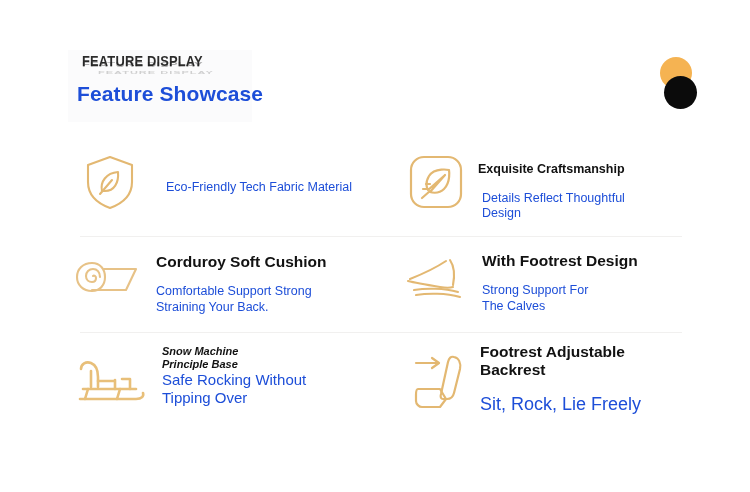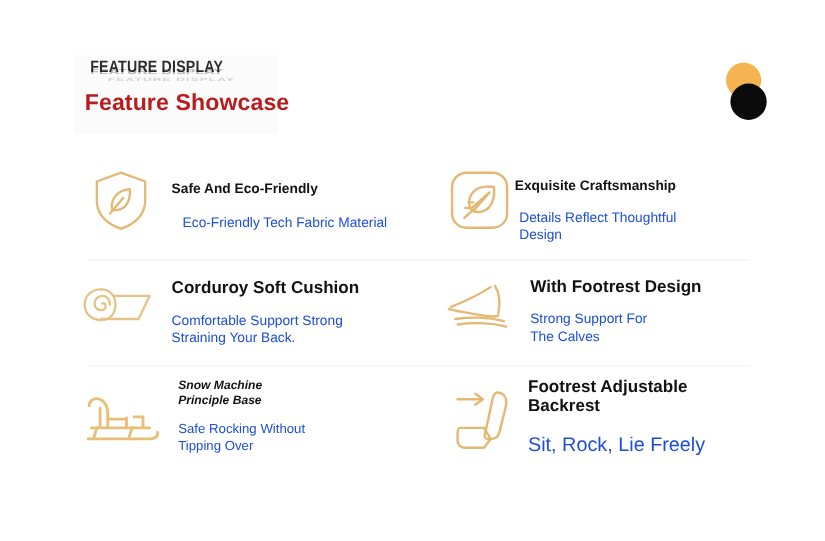--- a/index.html
+++ b/index.html
@@ -58,21 +58,21 @@
     transform:scaleY(.4);
     transform-origin:left top;
     white-space:nowrap;
     opacity:.22;
     filter:blur(.7px);
   }
   .title{
     position:absolute; left:5px; top:32px;
     font-size:21px;
     font-weight:bold;
-    color:#b91c1c;
+    color:#1d4ed8;
     white-space:nowrap;
     letter-spacing:.1px;
   }
 
   
   .circles{
     position:absolute; left:658px; top:57px;
     width:44px; height:54px;
   }
   .circle-gold{
@@ -139,30 +139,30 @@
   .r1 .feat-sub{ font-size:12.5px; margin-top:16px; }
   .r1 .cell-left .feat-sub{ margin-left:10px; }
   .r1 .cell-right .feat-sub{ margin-left:4px; margin-top:14px; }
 
   
   .r2 .feat-title{ font-size:15.5px; }
   .r2 .feat-sub{ font-size:12.5px; margin-top:13px; }
 
   
   .r3 .cell-left .feat-title{ font-size:11px;font-style:italic; }
-  .r3 .cell-left .feat-sub{ font-size:12px; margin-top:12px; }
+  .r3 .cell-left .feat-sub{ font-size:15px; margin-top:0; }
   .r3 .cell-right .feat-title{ font-size:15.5px; }
   .r3 .cell-right .feat-sub{ font-size:18px; margin-top:14px; }
 
   
   .p-shield{ margin-left:8px; margin-top:8px; }
   .p-shield-txt{ margin-left:16px; margin-top:18px; }
 
   .p-feather{ margin-left:2px; margin-top:10px; }
-  .p-feather-txt{ margin-left:4px; margin-top:16px; }
+  .p-feather-txt{ margin-left:14px; margin-top:16px; }
 
   .p-roll{ margin-left:2px; margin-top:22px; }
   .p-roll-txt{ margin-left:12px; margin-top:14px; }
 
   .p-foot{ margin-left:0px; margin-top:20px; }
   .p-foot-txt{ margin-left:12px; margin-top:13px; }
 
   .p-sled{ margin-left:2px; margin-top:22px; }
   .p-sled-txt{ margin-left:12px; margin-top:10px; }
 
@@ -195,21 +195,20 @@
 
       <div class="cell cell-left">
         <div class="icon-wrap p-shield">
           <svg width="60" height="60" viewBox="0 0 60 60" fill="none" stroke="#e3b872" stroke-width="2.1" stroke-linecap="round" stroke-linejoin="round">
             <path d="M30 5 L52 13 V30 C52 44 41 52 30 56 C19 52 8 44 8 30 V13 Z"></path>
             <path d="M22 39 C20 30 26 21 38 20 C39 31 34 39 25 39 Z"></path>
             <path d="M20 42 L32 28"></path>
           </svg>
         </div>
         <div class="txt p-shield-txt">
-          <div class="feat-title">Safe And Eco-Friendly</div>
           <div class="feat-sub">Eco-Friendly Tech Fabric Material</div>
         </div>
       </div>
 
       <div class="cell cell-right right">
         <div class="icon-wrap p-feather">
           <svg width="56" height="56" viewBox="0 0 56 56" fill="none" stroke="#e3b872" stroke-width="2.2" stroke-linecap="round" stroke-linejoin="round">
             <rect x="3" y="3" width="50" height="50" rx="13"></rect>
             <path d="M41 16 C41 16 27 13 21 22 C16 30 20 36 20 36 L37 21 L22 38 C22 38 30 41 36 35 C43 28 41 16 41 16 Z"></path>
             <path d="M22 37 L14 44"></path>

